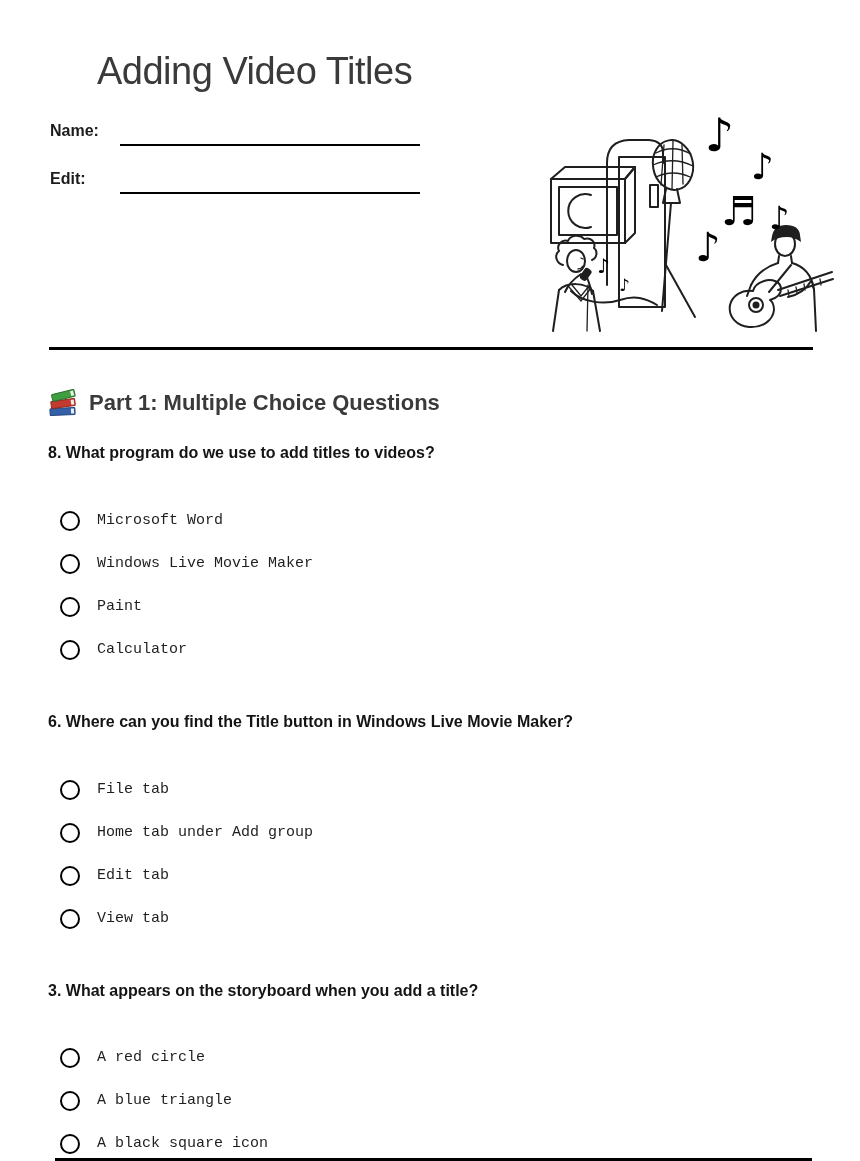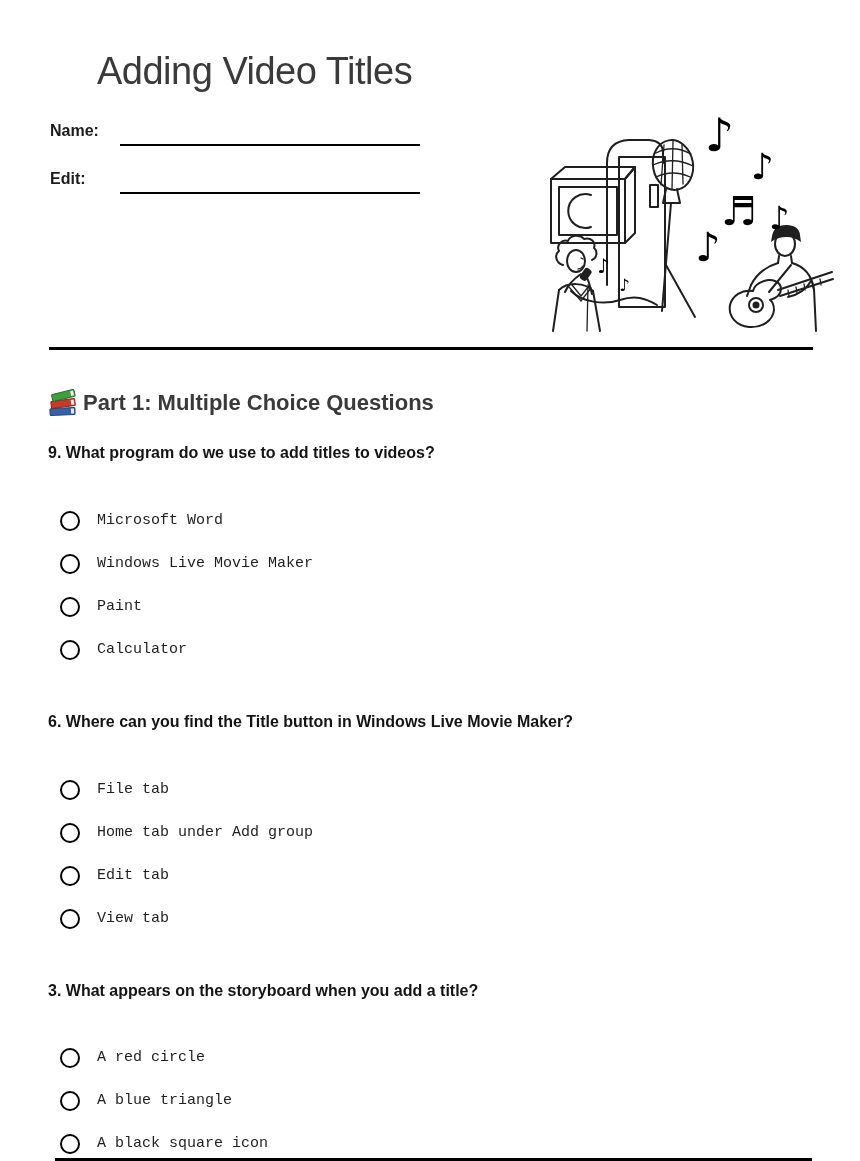--- a/index.html
+++ b/index.html
@@ -12,21 +12,21 @@
     position:absolute; left:50px; top:50px;
     font-size:38px; font-weight:normal; color:#3a3a3a; letter-spacing:-0.5px;margin-left:47px;
   }
   .field-row { position:absolute; left:50px; display:flex; align-items:flex-end; }
   .field-row.name { top:118px;justify-content:center; }
   .field-row.date { top:166px; }
   .field-label { width:70px; font-size:16px; font-weight:bold; color:#1c1c1c; padding-bottom:6px; }
   .field-line { width:300px; height:28px; border-bottom:2px solid #000; font-size:15px; color:#1c1c1c; }
   .illustration { position:absolute; left:523px; top:93px; }
   .divider { position:absolute; left:49px; top:347px; width:764px; height:3px; background:#000; }
-  .section-heading { position:absolute; left:48px; top:388px; display:flex; align-items:center; gap:5px; }
+  .section-heading { position:absolute; left:48px; top:388px; display:flex; align-items:center; gap:11px; }
   .section-heading .title { font-size:22px; font-weight:bold; color:#3a3a3a; }
   .question {
     position:absolute; left:48px; font-size:16px; font-weight:bold; color:#141414; width:720px;
   }
   .options { position:absolute; left:60px; }
   .option-row { display:flex; align-items:center; height:20px; margin-bottom:23px; cursor:pointer;font-family:Liberation Mono, monospace; }
   .radio {
     width:20px; height:20px; border:2px solid #000; border-radius:50%;
     background:#fff; flex:0 0 auto;
   }
@@ -130,21 +130,21 @@
         <rect x="23" y="13" width="3" height="5" fill="#f7e9e7"></rect>
       </g>
       <g transform="rotate(-14 15 8)">
         <rect x="4" y="4" width="23" height="7" rx="1" fill="#3f9e3f" stroke="#2c6e2c" stroke-width="1"></rect>
         <rect x="23" y="5" width="3" height="5" fill="#e9f5e9"></rect>
       </g>
     </svg>
     <span class="title">Part 1: Multiple Choice Questions</span>
   </div>
 
-  <div class="question" style="top:444px">9. What program do we use to add titles to videos?</div>
+  <div class="question" style="top:444px">8. What program do we use to add titles to videos?</div>
   <div class="options" style="top:511px">
     <div class="option-row">
       <span class="radio"></span>
       <span class="option-label">Microsoft Word</span>
     </div>
     <div class="option-row">
       <span class="radio"></span>
       <span class="option-label">Windows Live Movie Maker</span>
     </div>
     <div class="option-row">

